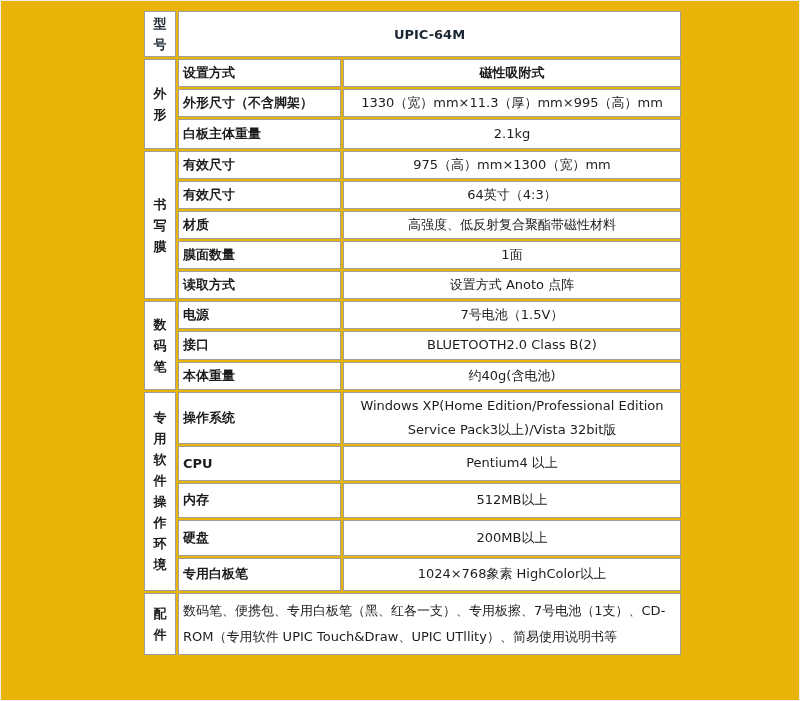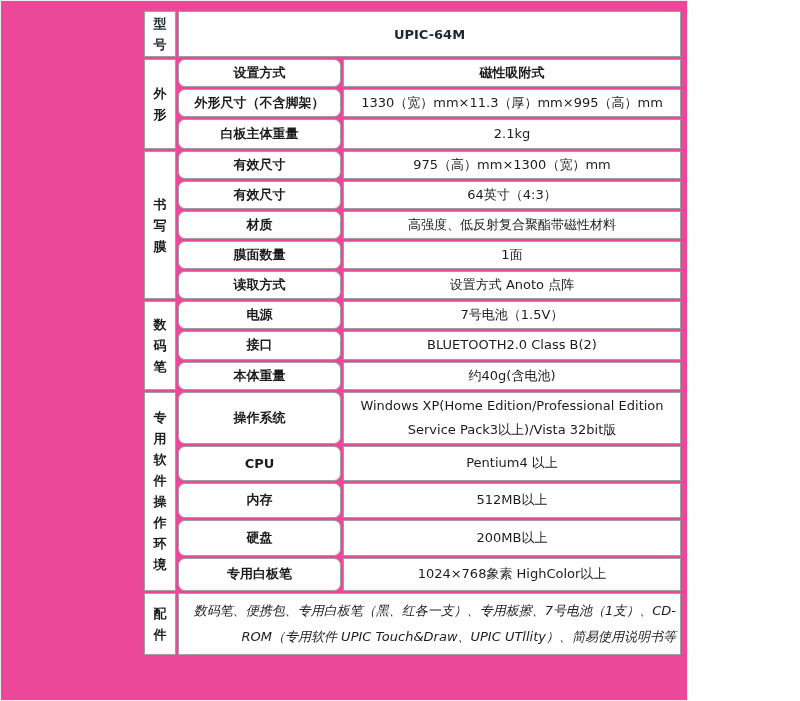--- a/index.html
+++ b/index.html
@@ -5,23 +5,23 @@
   html, body {
     margin: 0;
     padding: 0;
     background: #ffffff;
     width: 800px;
     height: 701px;
     font-family: "DejaVu Sans", sans-serif;
   }
   .page {
     position: relative;
-    width: 688px;
+    width: 800px;
     height: 701px;
-    background: #ec4899;
+    background: #eab308;
     box-sizing: border-box;
     border: 1px solid #ececec;
     overflow: hidden;
   }
   .spec-wrap {
     position: absolute;
     left: 141px;
     top: 8px;
   }
   table.spec {
@@ -51,40 +51,37 @@
     line-height: 1.62;
     text-align: center;
   }
   td.hdr {
     background: #a3cdf3; 
     text-align: center;
     font-weight: bold;
     color: #1b2733;
   }
   td.label {
-    text-align: center;
     font-weight: bold;
     padding: 1px 4px;
-    border-radius: 7px;
   }
   td.value {
     text-align: center;
     padding: 1px 6px;
     line-height: 1.85;
   }
   td.value.center-bold {
     text-align: center;
     font-weight: bold;
     margin-top: 8px;
   }
   td.accessory {
-    text-align: right;
+    text-align: left;
     padding: 2px 6px;
     line-height: 2.0;
-    font-style: italic;
   }
 </style>
 </head>
 <body>
 
 <div class="page">
   <div class="spec-wrap">
     <table class="spec">
       <colgroup>
         <col style="width:32px">

